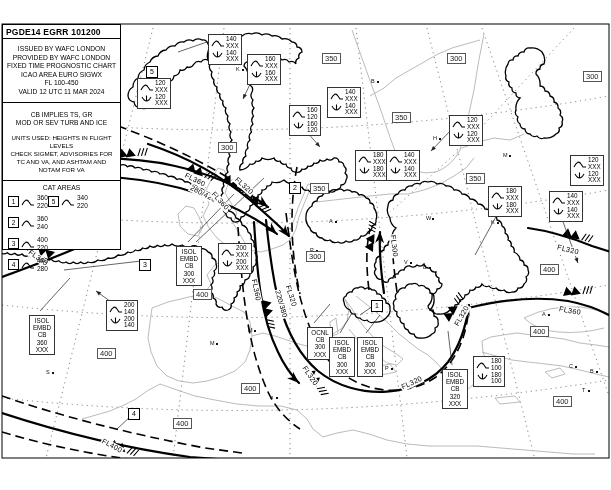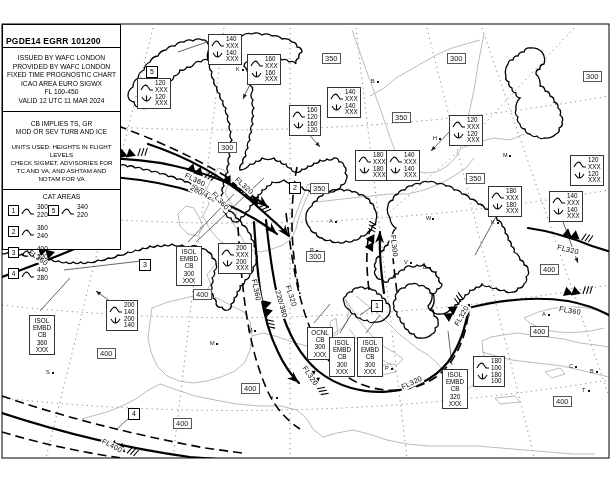--- a/index.html
+++ b/index.html
@@ -3,21 +3,21 @@
 <meta charset="utf-8">
 <style>
   html,body{margin:0;padding:0;background:#fff;}
   .stage{position:relative;width:611px;height:490px;background:#fff;overflow:hidden;
          font-family:"Liberation Sans",sans-serif;color:#000;}
   #map-svg{position:absolute;left:0;top:0;}
   #overlay{position:absolute;left:0;top:4px;width:611px;height:490px;pointer-events:none;}
   
   .legend{position:absolute;left:2px;top:24px;width:119px;height:226px;background:#fff;
           border:1px solid #000;z-index:30;box-sizing:border-box;}
-  .ltitle{font-size:8.5px;font-weight:bold;padding:11px 3px 1px 3px;border-bottom:1px solid #000;letter-spacing:.2px;}
+  .ltitle{font-size:8.5px;font-weight:bold;padding:2px 3px 1px 3px;border-bottom:1px solid #000;letter-spacing:.2px;}
   .linfo{font-size:6.7px;line-height:8.6px;text-align:center;padding:6px 2px 5px 2px;border-bottom:1px solid #000;}
   .lnotes{font-size:6.7px;line-height:8.4px;text-align:center;padding:8px 2px 0 2px;}
   .lunits{font-size:6.2px;line-height:8px;text-align:center;padding:7px 1px 6px 1px;border-bottom:1px solid #000;}
   .lcat{position:relative;height:92px;}
   .lcat-title{font-size:6.8px;text-align:center;padding-top:3px;}
   .catrow{position:absolute;display:flex;align-items:center;gap:2px;}
   .catid{display:inline-block;width:9px;height:9px;border:1px solid #000;font-size:6.5px;
          text-align:center;line-height:9px;background:#fff;}
   .stack i{display:block;font-style:normal;font-size:6.5px;line-height:7.5px;}
   

